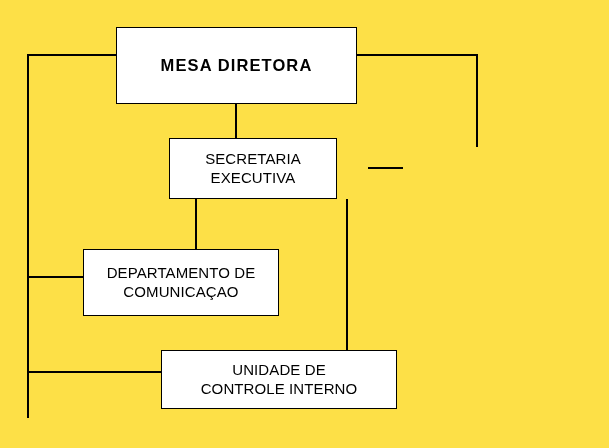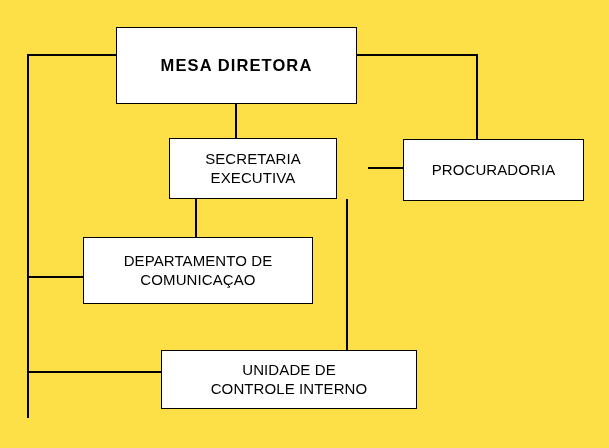--- a/index.html
+++ b/index.html
@@ -84,27 +84,24 @@
 
   <div class="node-box node-root" style="left:116px; top:27px; width:241px; height:77px;">
     <span class="node-label">MESA DIRETORA</span>
   </div>
 
   <div class="node-box node-normal" style="left:169px; top:138px; width:168px; height:61px;">
     <span class="node-label">SECRETARIA
 EXECUTIVA</span>
   </div>
 
-  <div class="node-box node-normal" style="left:403px; top:139px; width:181px; height:62px;">
-    <span class="node-label">PROCURADORIA</span>
-  </div>
 
-  <div class="node-box node-normal" style="left:83px; top:237px; width:230px; height:67px;">
+  <div class="node-box node-normal" style="left:83px; top:249px; width:196px; height:67px;">
     <span class="node-label">DEPARTAMENTO DE
 COMUNICAÇAO</span>
   </div>
 
-  <div class="node-box node-normal" style="left:161px; top:350px; width:256px; height:59px;">
+  <div class="node-box node-normal" style="left:161px; top:350px; width:236px; height:59px;">
     <span class="node-label">UNIDADE DE
 CONTROLE INTERNO</span>
   </div>
 
 </div>
 
 </body></html>

